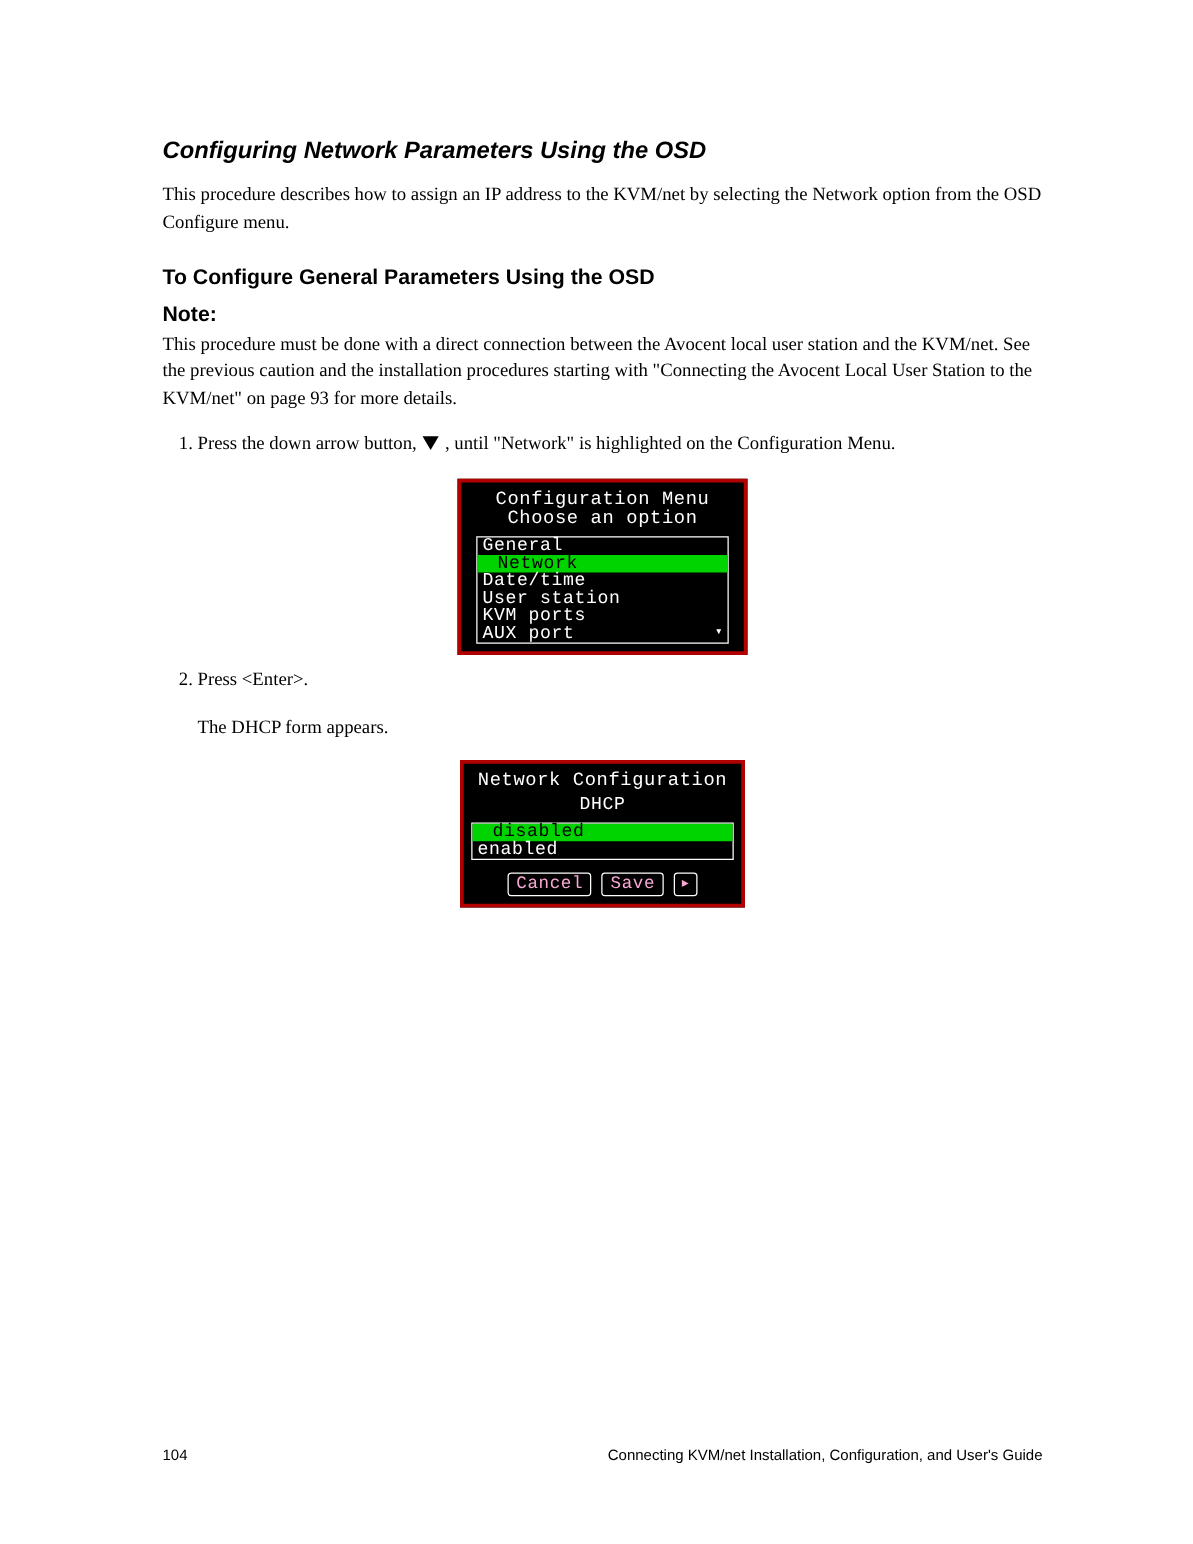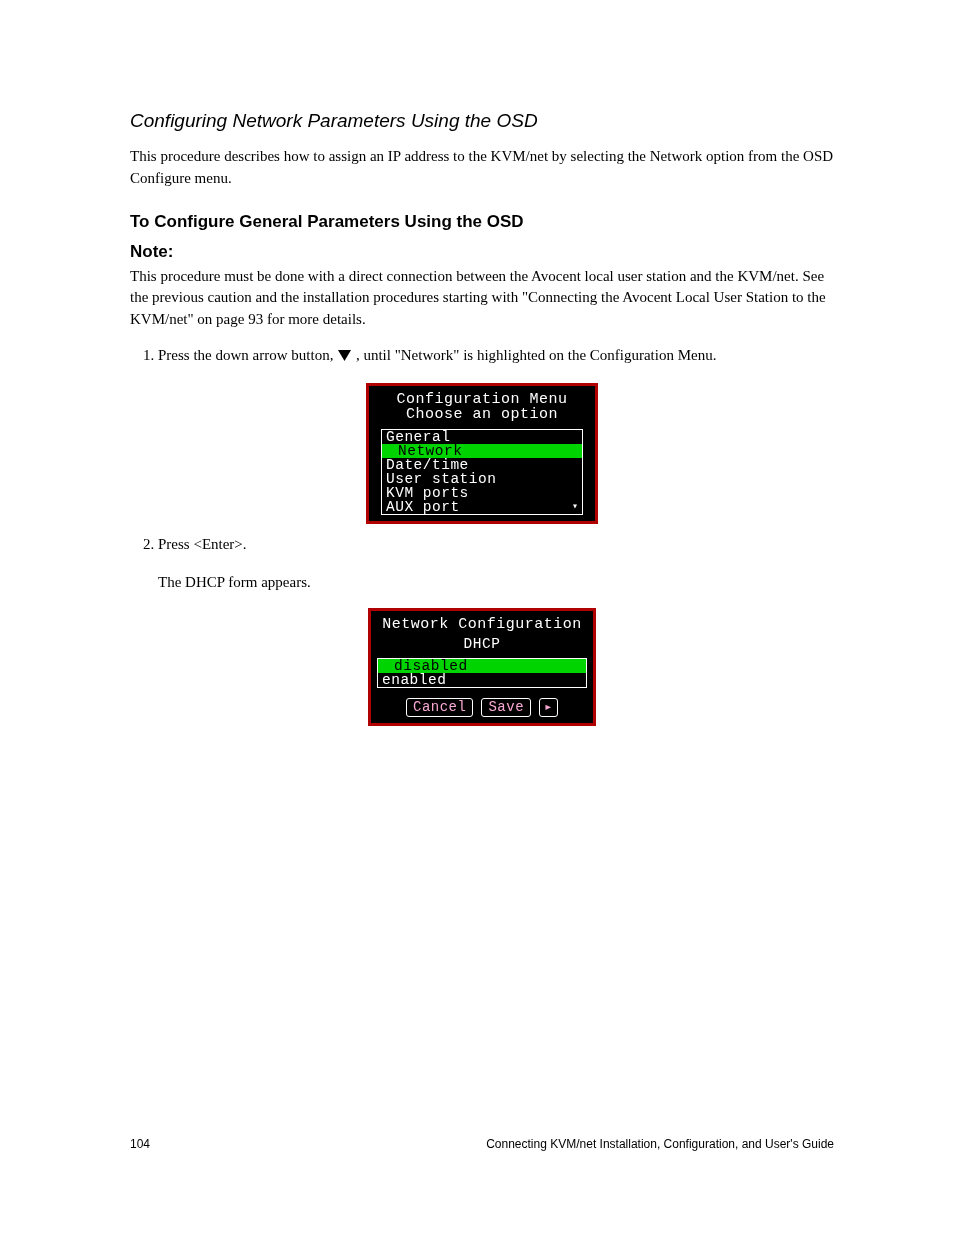--- a/index.html
+++ b/index.html
@@ -13,21 +13,21 @@
   .page {
     position: relative;
     width: 954px;
     height: 1235px;
     box-sizing: border-box;
     padding: 110px 120px 0 130px;
   }
   .section-title {
     font-family: Arial, Helvetica, sans-serif;
     font-size: 19px;
-    font-weight: normal;
+    font-weight: bold;
     font-style: italic;
     margin: 0 0 14px 0;
   }
   .body-text {
     font-size: 15px;
     line-height: 1.45;
     margin: 0 0 14px 0;
   }
   .sub-heading {
     font-family: Arial, Helvetica, sans-serif;
@@ -131,21 +131,21 @@
     border-radius: 3px;
     line-height: 1;
     letter-spacing: .5px;
   }
   .osd-btn.arrow {
     padding: 1px 4px 2px 4px;
   }
 
   .footer {
     position: absolute;
-    bottom: 84px;
+    bottom: 64px;
     left: 130px;
     right: 120px;
     display: flex;
     justify-content: space-between;
     font-family: Arial, Helvetica, sans-serif;
     font-size: 12px;
     color: #000;
   }
 </style>
 </head>

